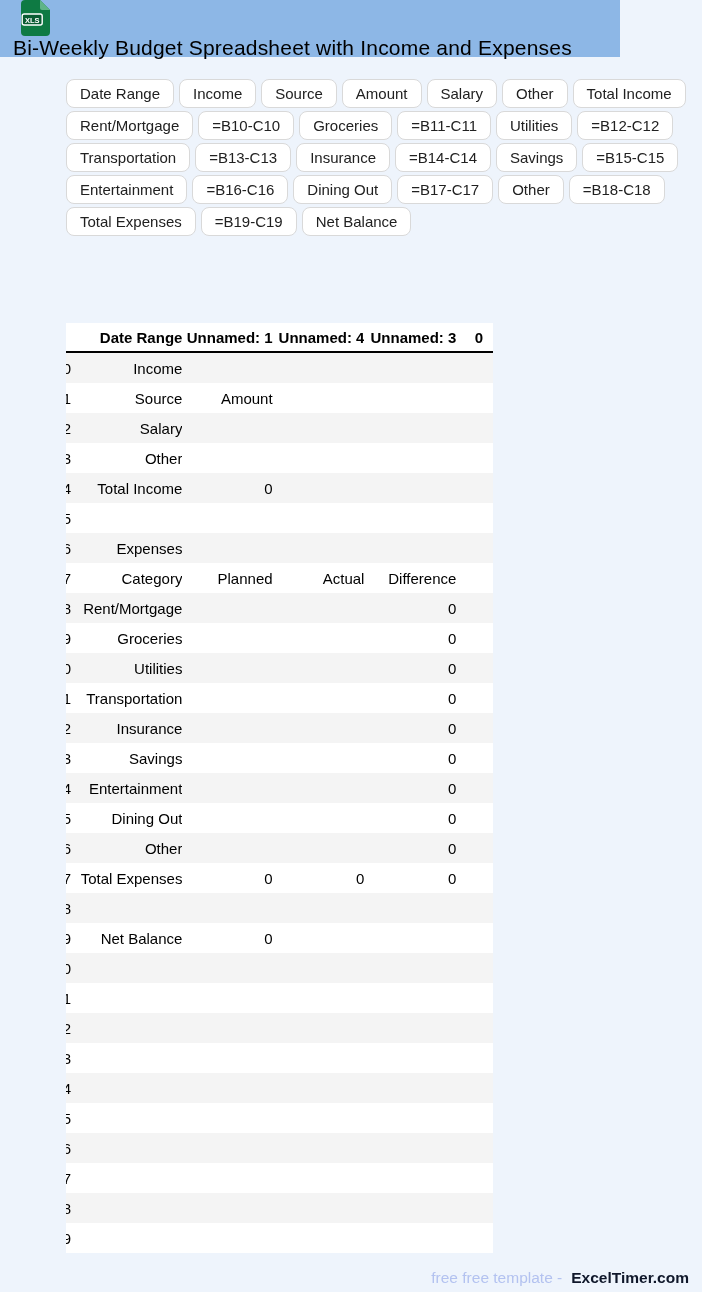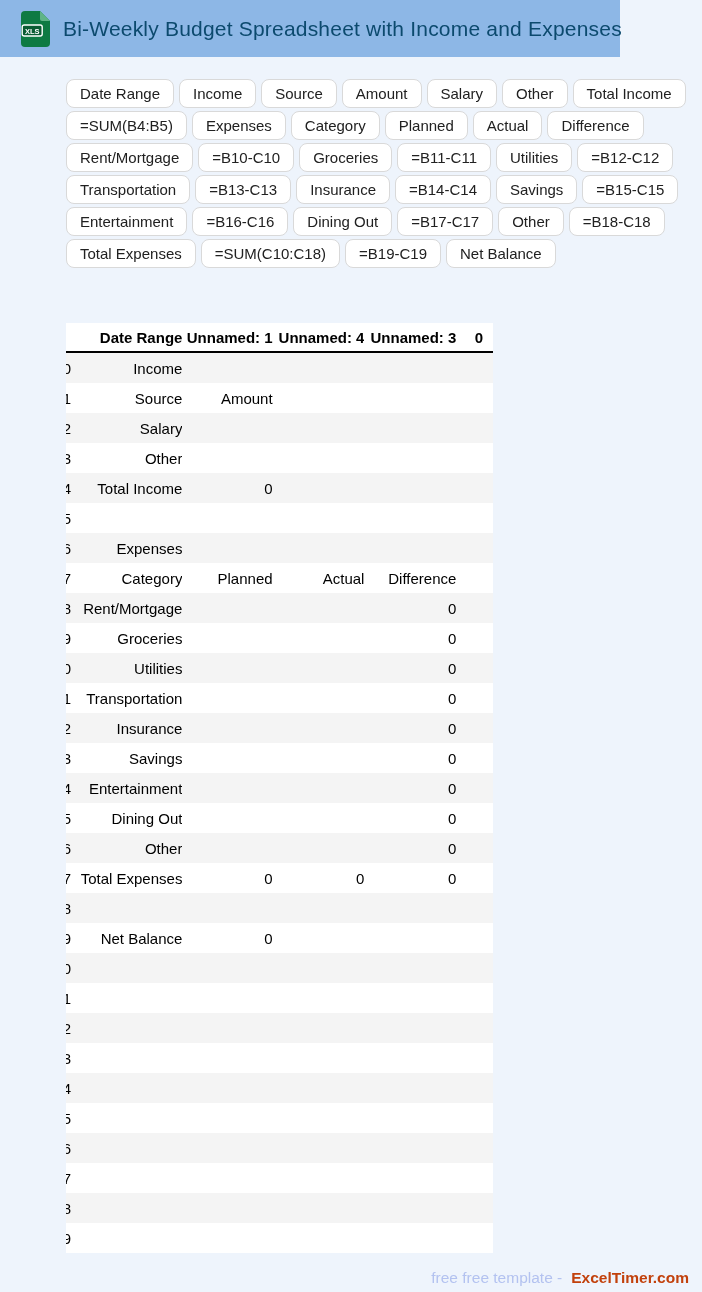--- a/index.html
+++ b/index.html
@@ -7,25 +7,25 @@
     width:702px;height:1292px;
     background:#eef4fc;
     font-family:"Liberation Sans","DejaVu Sans",sans-serif;
     overflow:hidden;
   }
   .page{position:relative;width:702px;height:1292px;}
 
   
   .header-bar{
     position:absolute;left:0;top:0;width:620px;height:57px;
-    background:#8db7e6;display:flex;align-items:center;
+    background:#8db7e6;display:flex;flex-direction:column;
   }
   .file-icon{margin-left:20px;width:30px;height:36px;flex:0 0 auto;}
   .page-title{
-    margin-left:13px;color:#0c4a6e;font-size:21px;font-weight:500;
+    margin-left:13px;color:#000000;font-size:21px;font-weight:500;
     letter-spacing:.2px;white-space:nowrap;
   }
 
   
   .chips{position:absolute;left:66px;top:79px;width:600px;}
   .chip-row{display:flex;gap:5px;margin-bottom:3px;}
   .chip{
     background:#ffffff;border:1px solid #d9d9d9;border-radius:8px;
     padding:5px 13px;font-size:15px;color:#212121;line-height:17px;
     white-space:nowrap;
@@ -50,21 +50,21 @@
   th:nth-child(5),td:nth-child(5){width:93px;margin-left:44px;}
   th:nth-child(6),td:nth-child(6){width:30px;padding-right:10px;}
   tbody tr:nth-child(odd){background:#f4f4f4;}
   tbody tr:nth-child(even){background:#ffffff;}
 
   
   .footer{
     position:absolute;right:13px;bottom:5px;
     font-size:15.5px;color:#b3c2f0;
   }
-  .footer .brand{font-weight:bold;color:#c2410c;margin-left:9px;}
+  .footer .brand{font-weight:bold;color:#0f172a;margin-left:9px;}
 </style>
 </head>
 <body>
 
 <div class="page">
 
   <div class="header-bar">
     <svg class="file-icon" viewBox="0 0 30 36" xmlns="http://www.w3.org/2000/svg">
       <path d="M5 0 h15 l10 10 v22 a4 4 0 0 1 -4 4 H5 a4 4 0 0 1 -4 -4 V4 a4 4 0 0 1 4 -4 z" fill="#0e7a43"></path>
       <path d="M20 0 l10 10 h-8 a2 2 0 0 1 -2 -2 z" fill="#5fb487"></path>
@@ -78,28 +78,20 @@
       <div class="chip-row">
         <span class="chip">Date Range</span>
         <span class="chip">Income</span>
         <span class="chip">Source</span>
         <span class="chip">Amount</span>
         <span class="chip">Salary</span>
         <span class="chip">Other</span>
         <span class="chip">Total Income</span>
       </div>
       <div class="chip-row">
-        <span class="chip">=SUM(B4:B5)</span>
-        <span class="chip">Expenses</span>
-        <span class="chip">Category</span>
-        <span class="chip">Planned</span>
-        <span class="chip">Actual</span>
-        <span class="chip">Difference</span>
-      </div>
-      <div class="chip-row">
         <span class="chip">Rent/Mortgage</span>
         <span class="chip">=B10-C10</span>
         <span class="chip">Groceries</span>
         <span class="chip">=B11-C11</span>
         <span class="chip">Utilities</span>
         <span class="chip">=B12-C12</span>
       </div>
       <div class="chip-row">
         <span class="chip">Transportation</span>
         <span class="chip">=B13-C13</span>
@@ -111,21 +103,20 @@
       <div class="chip-row">
         <span class="chip">Entertainment</span>
         <span class="chip">=B16-C16</span>
         <span class="chip">Dining Out</span>
         <span class="chip">=B17-C17</span>
         <span class="chip">Other</span>
         <span class="chip">=B18-C18</span>
       </div>
       <div class="chip-row">
         <span class="chip">Total Expenses</span>
-        <span class="chip">=SUM(C10:C18)</span>
         <span class="chip">=B19-C19</span>
         <span class="chip">Net Balance</span>
       </div>
     </div>
 
   <div class="table-clip">
     <table id="preview-table">
         <thead>
           <tr>
             <th></th>

